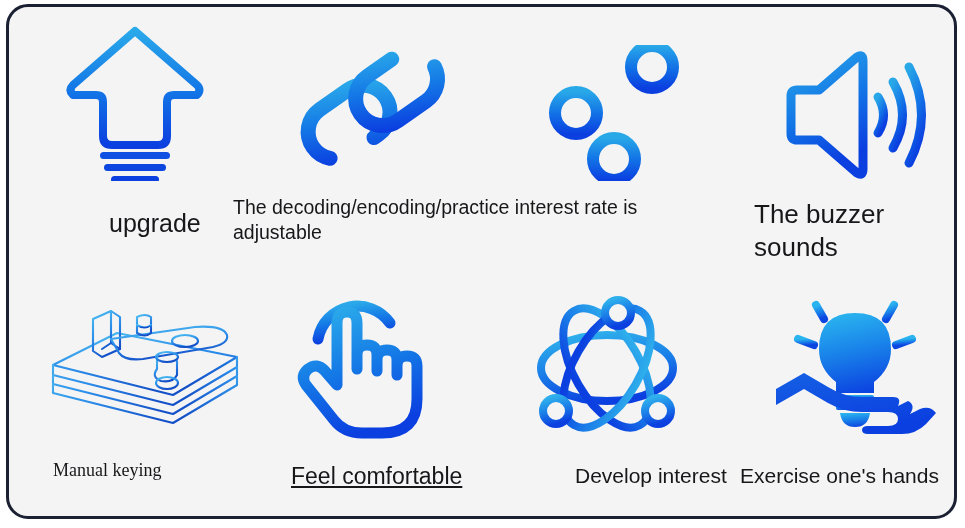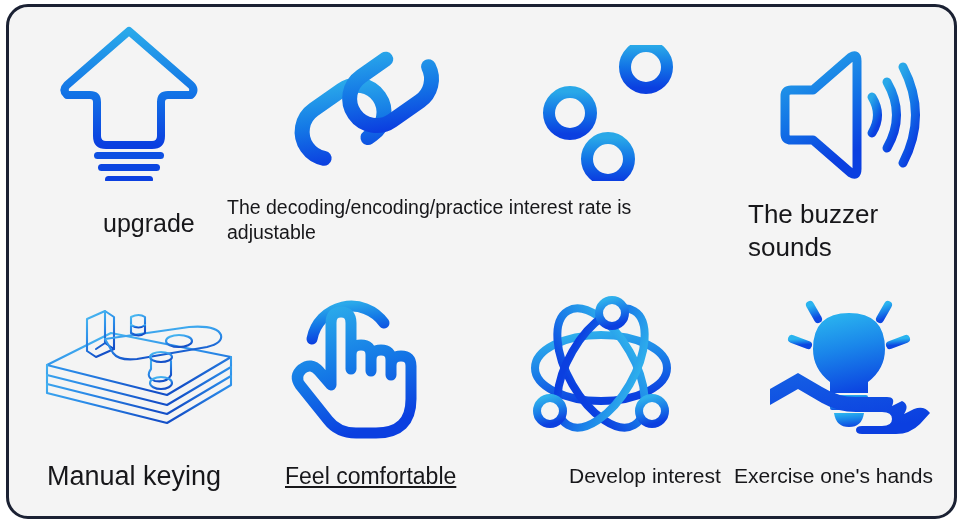--- a/index.html
+++ b/index.html
@@ -23,21 +23,21 @@
     height: 515px;
     box-sizing: border-box;
     background: #f4f4f4;
     border: 3px solid #1b2133;
     border-radius: 22px;
     overflow: hidden;
   }
 
   .grid {
     position: absolute;
-    left: 2px; top: 0;
+    left: 8px; top: 0;
     width: 100%;
     height: 100%;
   }
 
   .cell {
     position: absolute;
     box-sizing: border-box;
   }
 
   .icon-wrap {
@@ -78,21 +78,22 @@
     font-size: 19.5px;
   }
   #lb-buzzer {
     left: 737px; top: 191px; width: 200px;
     font-size: 26px;
   }
 
   
   #lb-manual {
     left:  36px; top: 452px; width: 230px;
-    font-size: 27px;
+    font-size: 18px;
+    font-family: Liberation Serif, serif;
   }
   #lb-feel {
     left: 274px; top: 455px; width: 230px;
     font-size: 23px;
     text-decoration: underline;
   }
   #lb-develop {
     left: 514px; top: 456px; width: 220px;
     font-size: 21px;
     margin-left: 44px;

